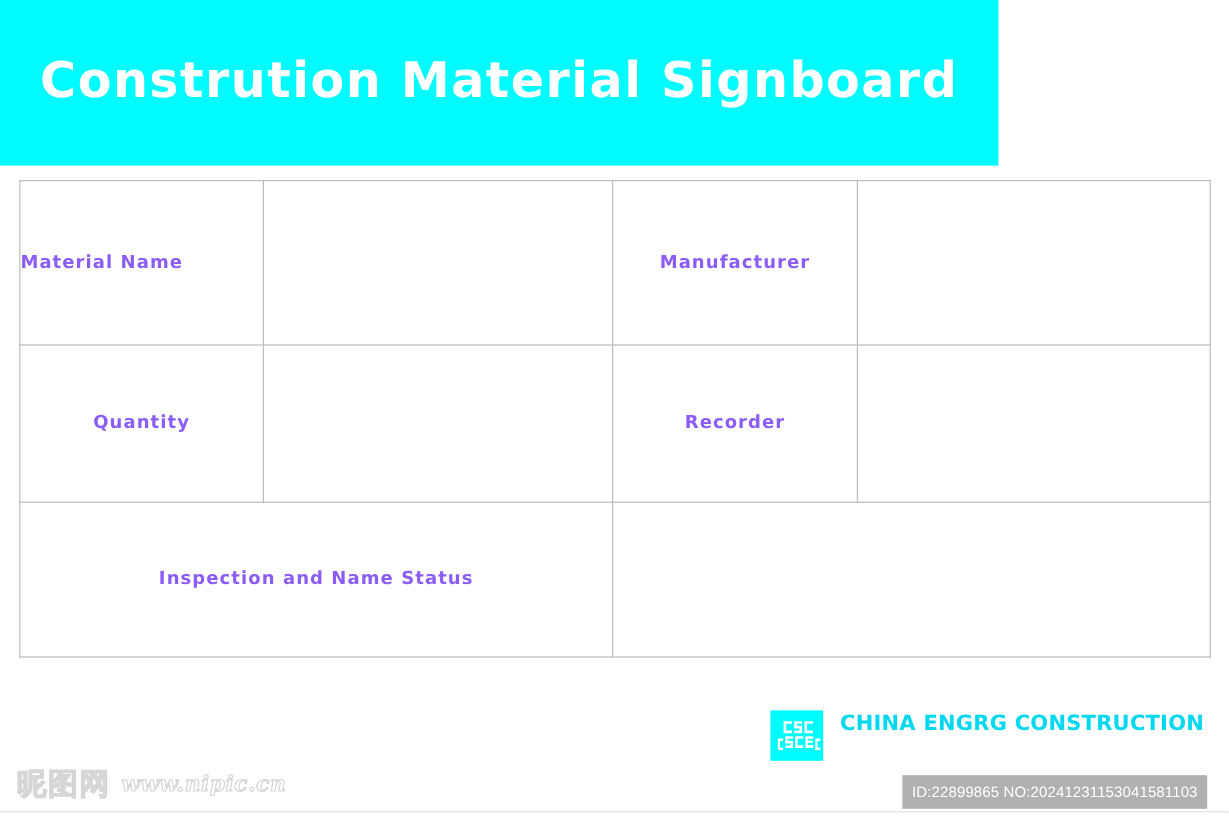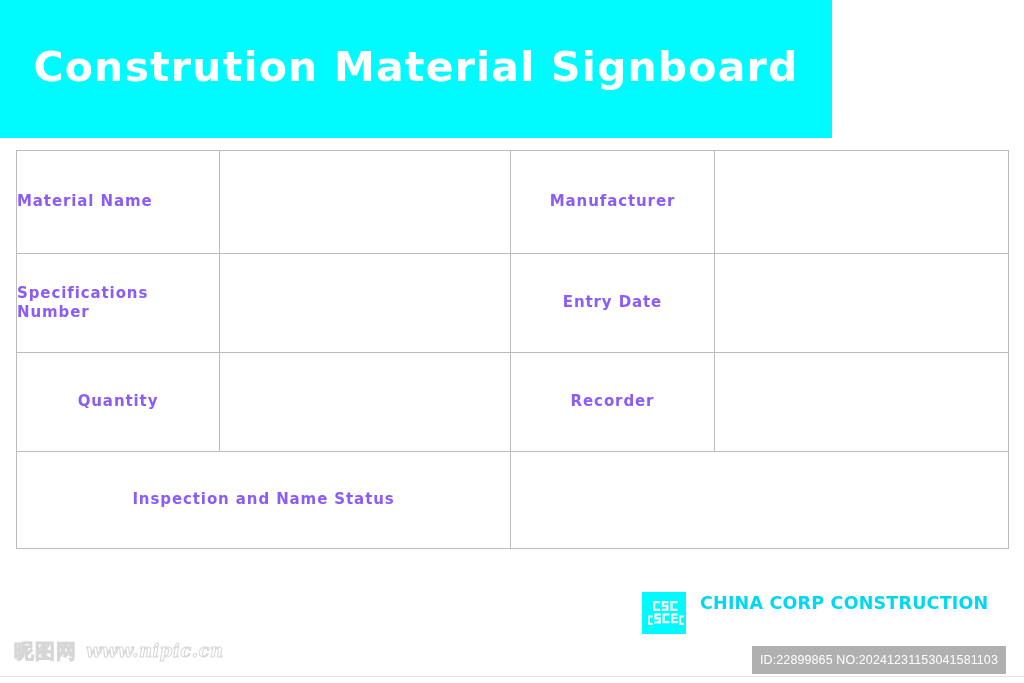--- a/index.html
+++ b/index.html
@@ -139,21 +139,21 @@
     position: absolute;
     left: 14px;
     top: 641px;
     display: flex;
     align-items: center;
     gap: 9px;
     opacity: 0.85;
   }
   .wm-cjk {
     font-family: "DejaVu Sans", sans-serif;
-    font-size: 20px;
+    font-size: 25px;
     font-weight: bold;
     color: transparent;
     -webkit-text-stroke: 1px #cfcfcf;
     letter-spacing: 1px;
     line-height: 1;
   }
   .wm-url {
     font-family: "DejaVu Serif", serif;
     font-style: italic;
     font-size: 18px;
@@ -188,26 +188,20 @@
     <col style="width:204px">
     <col style="width:294px">
   </colgroup>
   <tbody>
     <tr class="row-h1">
       <td class="cell-label label-left">Material Name</td>
       <td class="cell-value"></td>
       <td class="cell-label label-center">Manufacturer</td>
       <td class="cell-value"></td>
     </tr>
-    <tr class="row-h2">
-      <td class="cell-label label-left"><span>Specifications</span><br><span>Number</span></td>
-      <td class="cell-value"></td>
-      <td class="cell-label label-center">Entry Date</td>
-      <td class="cell-value"></td>
-    </tr>
     <tr class="row-h3">
       <td class="cell-label label-center">Quantity</td>
       <td class="cell-value"></td>
       <td class="cell-label label-center">Recorder</td>
       <td class="cell-value"></td>
     </tr>
     <tr class="row-h4">
       <td class="cell-label label-center" colspan="2">Inspection and Name Status</td>
       <td class="cell-value" colspan="2"></td>
     </tr>
@@ -223,21 +217,21 @@
       <path d="M28.4 9 h7 v2.2 h-4.8 v5.6 h4.8 v2.2 h-7 z" fill="#ffffff"></path>
 
       <path d="M6.2 23.5 h4.4 v2 h-2.6 v5.4 h2.6 v2 h-4.4 z" fill="#ffffff"></path>
       <path d="M12.4 21.5 h6.4 v2.1 h-4.3 v1.6 h4.3 v6.2 h-6.4 v-2.1 h4.3 v-1.8 h-4.3 z" fill="#ffffff"></path>
       <path d="M20.6 21.5 h6.8 v2.1 h-4.7 v5.5 h4.7 v2.2 h-6.8 z" fill="#ffffff"></path>
       <path d="M29.2 21.5 h6.6 v2.1 h-4.5 v1.4 h4.1 v2 h-4.1 v1.9 h4.5 v2.4 h-6.6 z" fill="#ffffff"></path>
       <path d="M37.4 23.5 h4.2 v2 h-2.4 v5.4 h2.4 v2 h-4.2 z" fill="#ffffff"></path>
     </svg>
   </div>
   <div class="logo-text">
-    <div>CHINA CORP CONSTRUCTION</div>
+    <div>CHINA ENGRG CONSTRUCTION</div>
   </div>
 </div>
 
 <div class="id-bar">ID:22899865 NO:20241231153041581103</div>
 
 <div class="watermark">
   <span class="wm-cjk">昵图网</span>
   <span class="wm-url">www.nipic.cn</span>
 </div>
 

